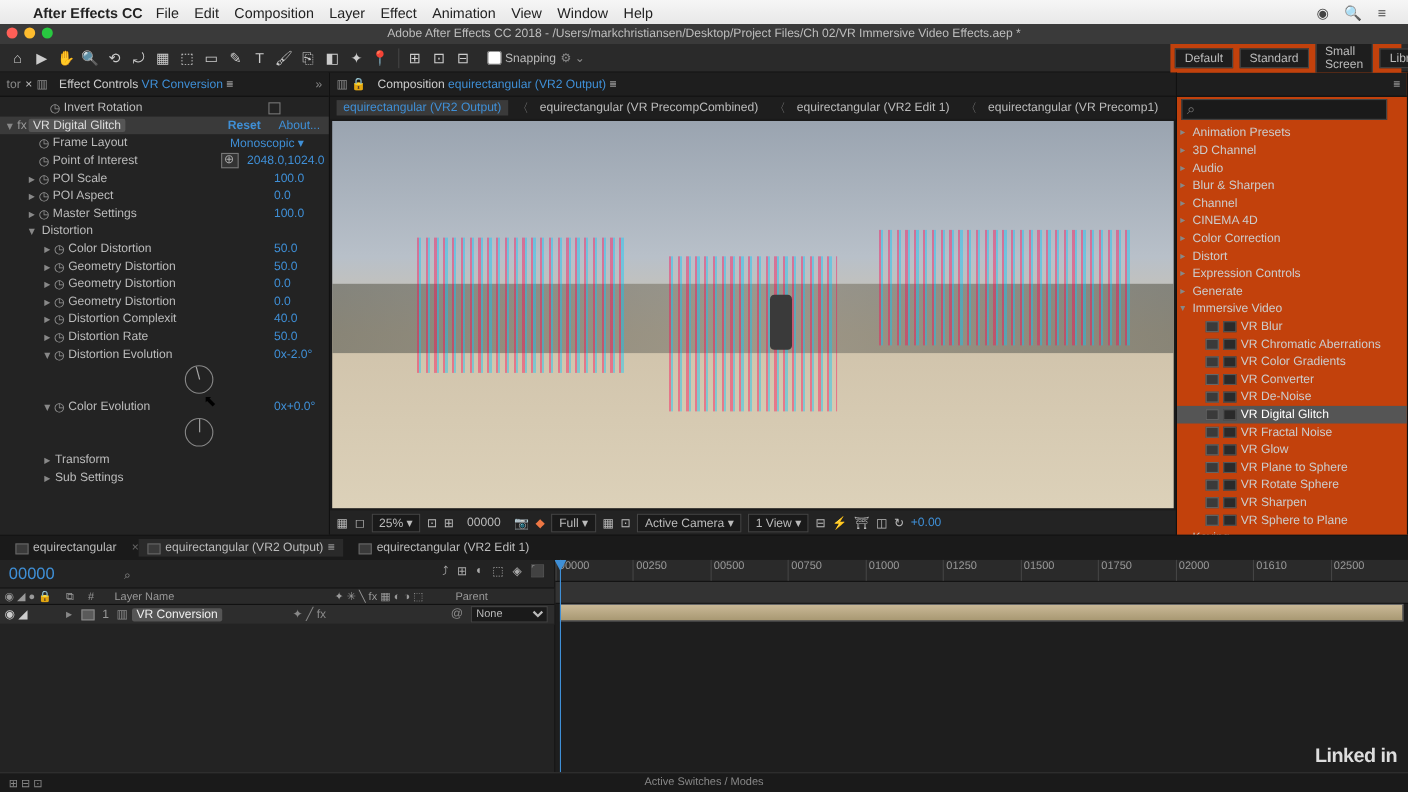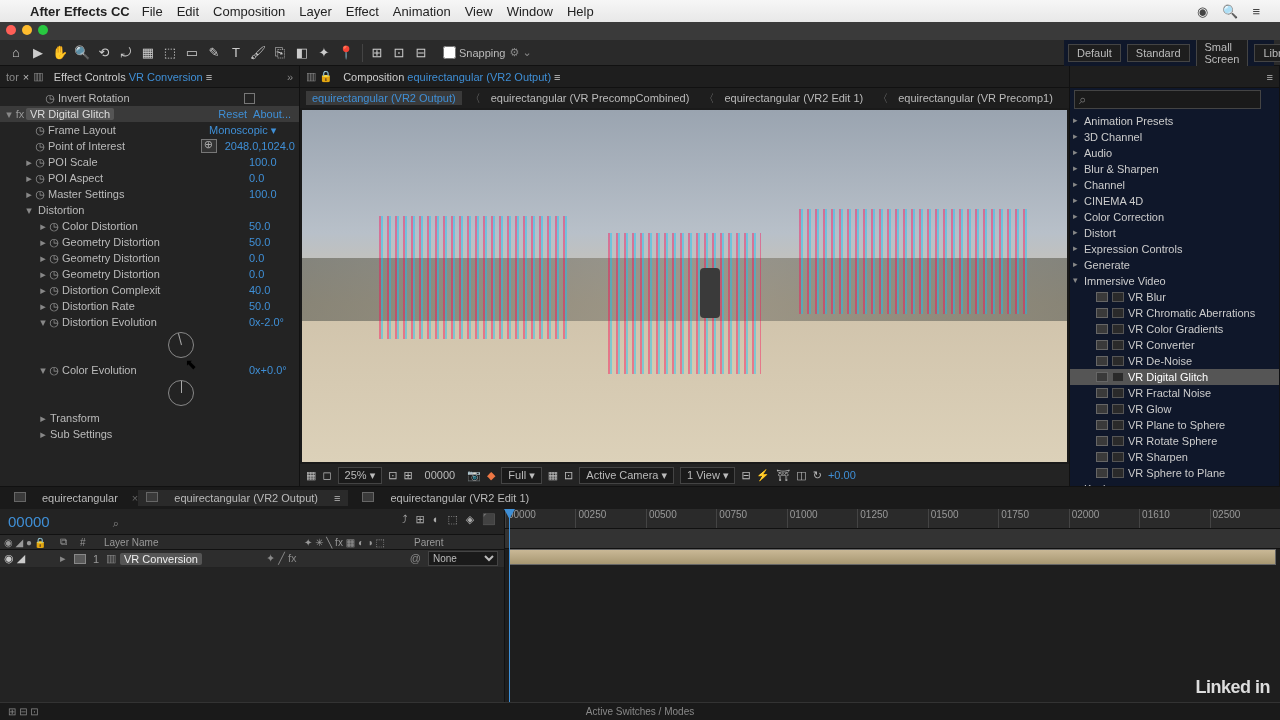--- a/index.html
+++ b/index.html
@@ -18,36 +18,36 @@
 .toolbar .ticon { width: 20px; height: 20px; margin-right: 2px; color: #ccc; display: flex; align-items: center; justify-content: center; font-size: 13px; }
 .toolbar .sep { width: 1px; height: 18px; background: #444; margin: 0 4px; }
 .toolbar .snap { display: flex; align-items: center; margin-left: 10px; color: #bbb; }
 .toolbar .snap input { margin-right: 3px; }
 .toolbar .right { margin-left: auto; display: flex; align-items: center; gap: 2px; }
 .ws-btn { background: #1e1e1e; border: 1px solid #444; padding: 2px 8px; color: #bbb; font-size: 11px; margin-left: 4px; }
 .main { display: flex; height: 420px; }
 .panel { background: #232323; border-right: 1px solid #111; overflow: hidden; }
 .left { width: 300px; display: flex; flex-direction: column; }
 .center { flex: 1; display: flex; flex-direction: column; background: #1a1a1a; }
-.right { width: 210px; background: #0f172a; justify-content: space-between; }
+.right { width: 210px; background: #c2410c; justify-content: space-between; }
 .tabhdr { height: 22px; background: #1e1e1e; display: flex; align-items: center; padding: 0 6px; border-bottom: 1px solid #111; font-size: 11px; }
 .tabhdr .tab { padding: 2px 6px; color: #ccc; }
 .tabhdr .pin { color: #888; margin-right: 4px; }
 .link { color: #3f8fd6; }
 .effect-title { padding: 4px 8px; color: #ccc; font-size: 11px; background: #262626; }
 .props { flex: 1; overflow: auto; padding: 2px 0; }
 .prow { display: flex; align-items: center; height: 16px; padding: 0 4px; }
 .prow .ind { display: inline-block; }
 .tw { color: #888; width: 10px; text-align: center; cursor: pointer; }
 .sw { color: #999; width: 12px; text-align: center; }
 .pname { flex: 1; color: #bbb; padding-left: 2px; white-space: nowrap; overflow: hidden; }
 .pval { color: #3f8fd6; min-width: 50px; text-align: left; padding-left: 4px; }
 .fx-hdr { background: #3a3a3a; }
 .fx-hdr .pname { background: #555; color: #ddd; padding: 0 4px; border-radius: 2px; flex: 0 0 auto; }
-.fx-hdr .reset { color: #3f8fd6; margin-left: auto; margin-right: 6px; }
+.fx-hdr .reset { color: #3f8fd6; margin-left: auto; margin-right: 16px; font-weight: bold; }
 .fx-hdr .about { color: #3f8fd6; margin-right: 4px; }
 .chk { width: 11px; height: 11px; border: 1px solid #777; display: inline-block; }
 .poi-box { width: 16px; height: 14px; border: 1px solid #777; display: inline-block; margin-right: 4px; background: #333; position: relative; }
 .poi-box::after { content: "⊕"; position: absolute; top: -2px; left: 2px; color: #aaa; font-size: 11px; }
 .dial { width: 26px; height: 26px; border: 1px solid #888; border-radius: 50%; margin: 2px 0 4px 168px; position: relative; }
 .dial::after { content: ""; position: absolute; left: 50%; top: 0; width: 1px; height: 12px; background: #aaa; }
 .dial.skew::after { transform: rotate(-15deg); transform-origin: bottom; }
 .crumbs { height: 20px; background: #1e1e1e; display: flex; align-items: center; padding: 0 6px; font-size: 11px; overflow: hidden; }
 .crumbs .cb { padding: 1px 6px; margin-right: 4px; white-space: nowrap; }
 .crumbs .cb.active { background: #3a3a3a; }
@@ -60,21 +60,21 @@
 .efflist .cat { padding: 2px 4px 2px 14px; color: #ccc; position: relative; cursor: pointer; }
 .efflist .cat::before { content: "▸"; position: absolute; left: 3px; color: #888; font-size: 9px; }
 .efflist .cat.open::before { content: "▾"; }
 .efflist .sub { padding-left: 26px; display: flex; align-items: center; gap: 4px; color: #ccc; height: 16px; }
 .efflist .sub .fico { width: 12px; height: 10px; background: #3a3a3a; border: 1px solid #666; display: inline-block; }
 .efflist .sub .fico2 { width: 12px; height: 10px; background: #2a2a2a; border: 1px solid #555; display: inline-block; }
 .efflist .sub.sel { background: #555; color: #fff; }
 .searchbox { margin: 2px 4px; background: #1a1a1a; border: 1px solid #444; padding: 1px 4px; color: #999; }
 .timeline { height: 232px; background: #1e1e1e; display: flex; flex-direction: column; border-top: 1px solid #111; }
 .tl-tabs { height: 22px; background: #1a1a1a; display: flex; align-items: center; padding: 0 6px; }
-.tl-tabs .tb { padding: 2px 8px; margin-right: 6px; color: #bbb; display: flex; align-items: flex-start; gap: 16px; }
+.tl-tabs .tb { padding: 2px 8px; margin-right: 6px; color: #bbb; display: flex; align-items: flex-end; gap: 4px; }
 .tl-tabs .tb.active { background: #2a2a2a; }
 .tl-tabs .cico { width: 12px; height: 10px; background: #3a3a3a; border: 1px solid #666; display: inline-block; }
 .tl-body { flex: 1; display: flex; }
 .tl-left { width: 505px; background: #232323; border-right: 1px solid #111; }
 .tl-right { flex: 1; background: #1e1e1e; position: relative; }
 .tl-time { padding: 4px 8px; }
 .tl-time .tc { color: #3f8fd6; font-size: 15px; }
 .tl-time .fps { color: #777; font-size: 10px; }
 .tl-icons { position: absolute; right: 8px; top: 4px; display: flex; gap: 8px; color: #aaa; }
 .tl-cols { height: 16px; background: #2a2a2a; display: flex; align-items: center; font-size: 10px; color: #999; border-top: 1px solid #111; border-bottom: 1px solid #111; }
@@ -113,20 +113,21 @@
   <span class="ricon">🔍</span>
   <span class="ricon">≡</span>
 </div>
 
 <div class="titlebar">
   <div class="traffic">
     <span class="tl-r"></span>
     <span class="tl-y"></span>
     <span class="tl-g"></span>
   </div>
+  <span>Adobe After Effects CC 2018 - /Users/markchristiansen/Desktop/Project Files/Ch 02/VR Immersive Video Effects.aep *</span>
 </div>
 
 <div class="toolbar">
   <span class="ticon">⌂</span>
   <span class="ticon">▶</span>
   <span class="ticon">✋</span>
   <span class="ticon">🔍</span>
   <span class="ticon">⟲</span>
   <span class="ticon">⤾</span>
   <span class="ticon">▦</span>

